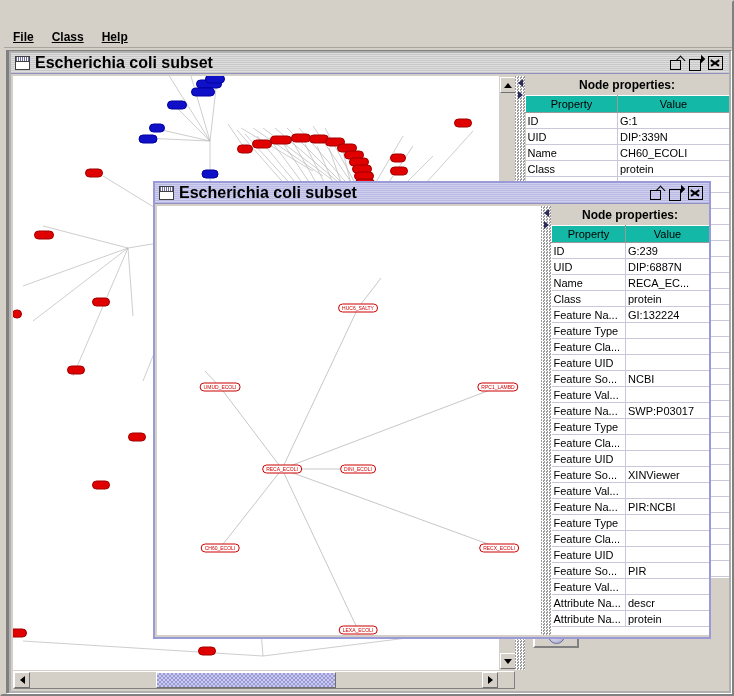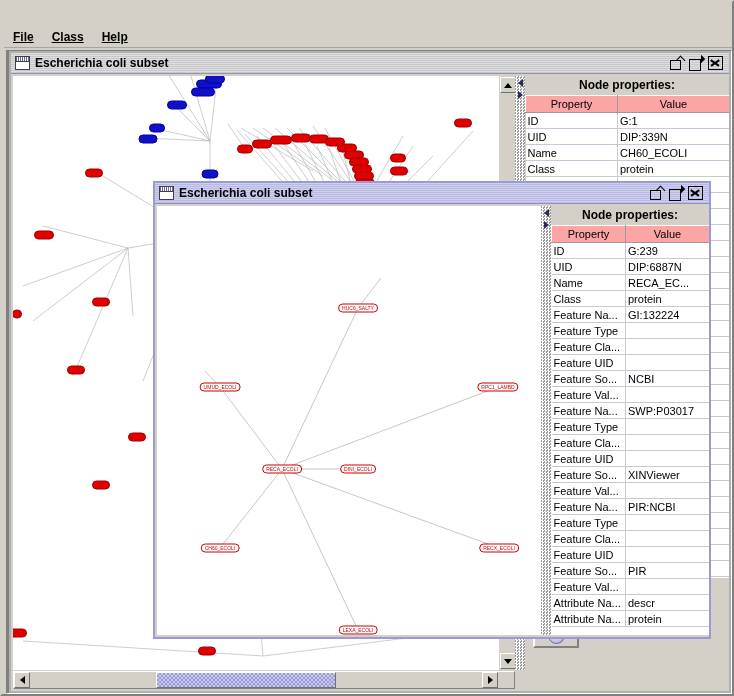--- a/index.html
+++ b/index.html
@@ -85,21 +85,21 @@
   }
   .if-ico {
     width: 15px; height: 14px; margin: 0 5px 0 4px; flex: none;
     background: #fff; border: 1px solid #404040; position: relative;
   }
   .if-ico::before {
     content:""; position:absolute; left:0; right:0; top:0; height:4px;
     background: repeating-linear-gradient(90deg,#6a6a9c 0 1px,#fff 1px 2px);
     border-bottom: 1px solid #404040;
   }
-  .if-label { font-size: 12px; font-weight: bold; color: #000; white-space: nowrap; }
+  .if-label { font-size: 16px; font-weight: bold; color: #000; white-space: nowrap; }
   .if-btns { margin-left: auto; display: flex; gap: 6px; margin-right: 6px; align-items:center; }
   .ifb { width: 13px; height: 13px; position: relative; cursor: default; }
   .ifb.restore::before {
     content:""; position:absolute; left:0; top:3px; width:9px; height:8px; border:1.5px solid #000;
   }
   .ifb.restore::after {
     content:""; position:absolute; right:-1px; top:0px; width:6px; height:6px;
     border-left:1.5px solid #000; border-top:1.5px solid #000;
     transform: rotate(45deg) translate(0,0);
   }
@@ -167,21 +167,21 @@
   .tri.sr { border-top:4px solid transparent; border-bottom:4px solid transparent; border-left:5px solid #2b2b5a; }
 
   
   .props { position: absolute; background: #d4d0c8; overflow: hidden; }
   .props-head {
     text-align: center; font-size: 12px; font-weight: bold; color:#000;
     padding: 2px 0 3px; background:#d4d0c8;
   }
   table.ptable { border-collapse: collapse; width: 100%; table-layout: fixed; }
   table.ptable th {
-    background: #fca5a5; font-size: 11px; font-weight: normal; color:#000;
+    background: #14b8a6; font-size: 11px; font-weight: normal; color:#000;
     height: 17px; border: 1px solid #fff; border-right-color:#9a9a9a; border-bottom-color:#9a9a9a;
   }
   table.ptable td {
     background: #fff; font-size: 11px; color:#000; height: 16px;
     border-right: 1px solid #c8c8d8; border-bottom: 1px solid #c8c8d8;
     padding: 0 2px; overflow: hidden; white-space: nowrap;
   }
   .bottom-panel { position:absolute; background:#d4d0c8; }
   .small-field {
     position:absolute; background:#fff;

